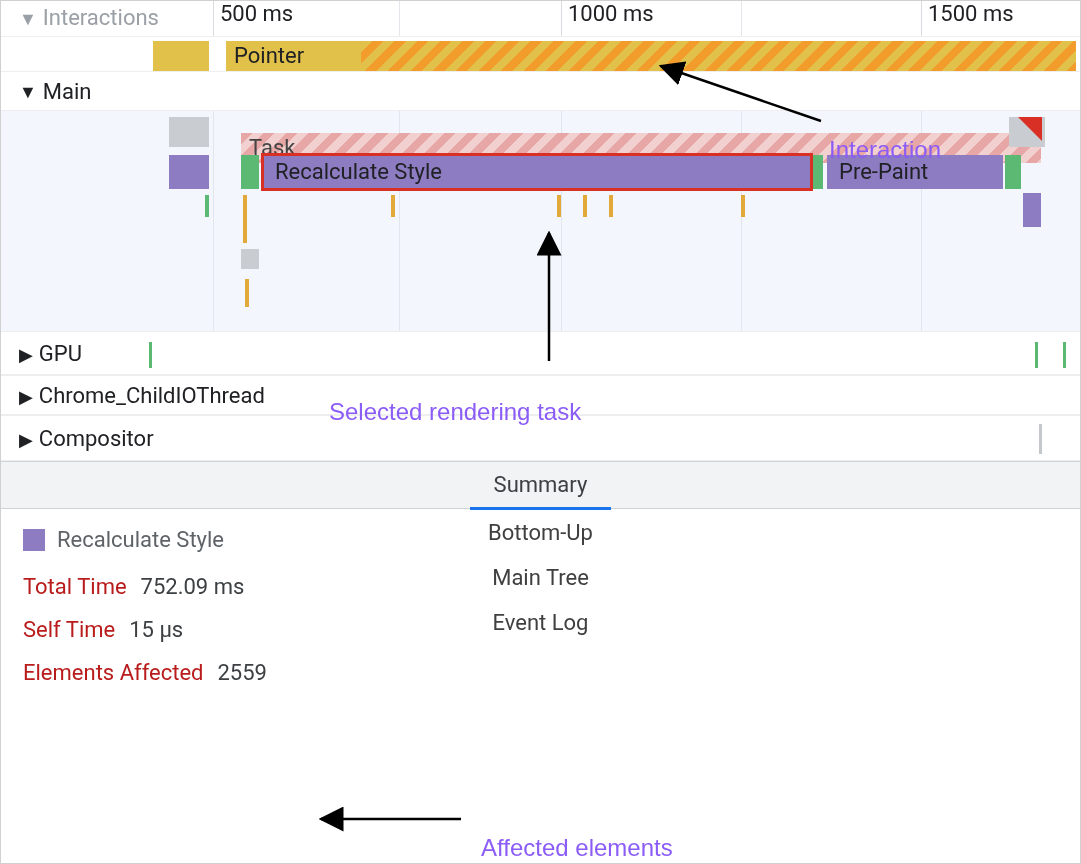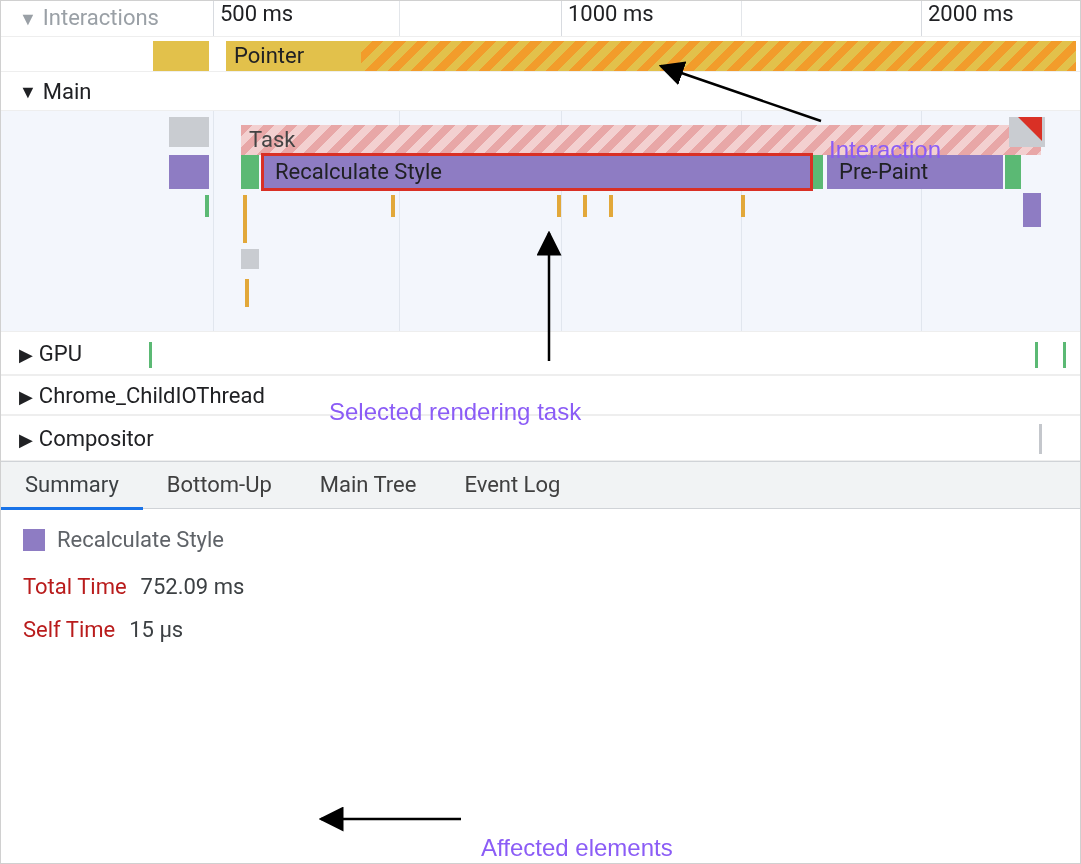--- a/index.html
+++ b/index.html
@@ -79,21 +79,21 @@
     height: 220px;
     background: #f3f6fc;
     position: relative;
   }
   .gridline {
     position: absolute; top: 0; bottom: 0;
     border-left: 1px solid #e1e6ee;
   }
   .task-bar {
     position: absolute;
-    top: 14px; height: 30px;
+    top: 22px; height: 30px;
     background: repeating-linear-gradient(
       135deg,
       #e8a7a7 0, #e8a7a7 8px,
       #f3d0d0 8px, #f3d0d0 16px
     );
     color: #444;
     padding-left: 8px;
     font-size: 22px;
     line-height: 30px;
   }
@@ -122,21 +122,22 @@
 
   .gpu-row { height: 40px; background: #fff; position: relative; }
   .gpu-tick { position: absolute; top: 10px; width: 3px; height: 26px; background: #5bb974; }
 
   .tabs {
     display: flex;
     background: #f1f3f4;
     border-top: 1px solid #d0d3d7;
     border-bottom: 1px solid #d0d3d7;
     height: 48px;
-    align-items: flex-start;
+    align-items: center;
+    flex-direction: column;
   }
   .tab {
     padding: 10px 24px;
     color: #404040;
     display: flex;
     align-items: center;
     cursor: pointer;
   }
   .tab.active {
     color: #3c4043;
@@ -178,21 +179,21 @@
 
   <div class="ruler">
     <div class="ruler-track-label">
       <span class="disc">▼</span>
       <span>Interactions</span>
     </div>
     <div class="tick" style="left:212px">500 ms</div>
     <div class="tick nolabel" style="left:398px"></div>
     <div class="tick" style="left:560px">1000 ms</div>
     <div class="tick nolabel" style="left:740px"></div>
-    <div class="tick" style="left:920px">2000 ms</div>
+    <div class="tick" style="left:920px">1500 ms</div>
   </div>
 
   <div class="interaction-row">
     <div class="bar pointer-pre" style="left:152px; width:56px;"></div>
     <div class="bar pointer-pre" style="left:225px; width:135px;">
       <div class="pointer-label">Pointer</div>
     </div>
     <div class="bar pointer-main" style="left:360px; width:715px;"></div>
   </div>
 
@@ -265,20 +266,24 @@
     <span>Recalculate Style</span>
   </div>
   <div class="kv">
     <span class="k">Total Time</span>
     <span class="v">752.09 ms</span>
   </div>
   <div class="kv">
     <span class="k">Self Time</span>
     <span class="v">15 µs</span>
   </div>
+  <div class="kv">
+    <span class="k">Elements Affected</span>
+    <span class="v">2559</span>
+  </div>
 </div>
 
 <svg class="overlay">
   <defs>
     <marker id="arrow" markerWidth="10" markerHeight="10" refX="9" refY="5" orient="auto">
       <path d="M0,0 L10,5 L0,10 Z" fill="#000"></path>
     </marker>
   </defs>
 
   <line x1="820" y1="120" x2="660" y2="65" stroke="#000" stroke-width="2.5" marker-end="url(#arrow)"></line>

